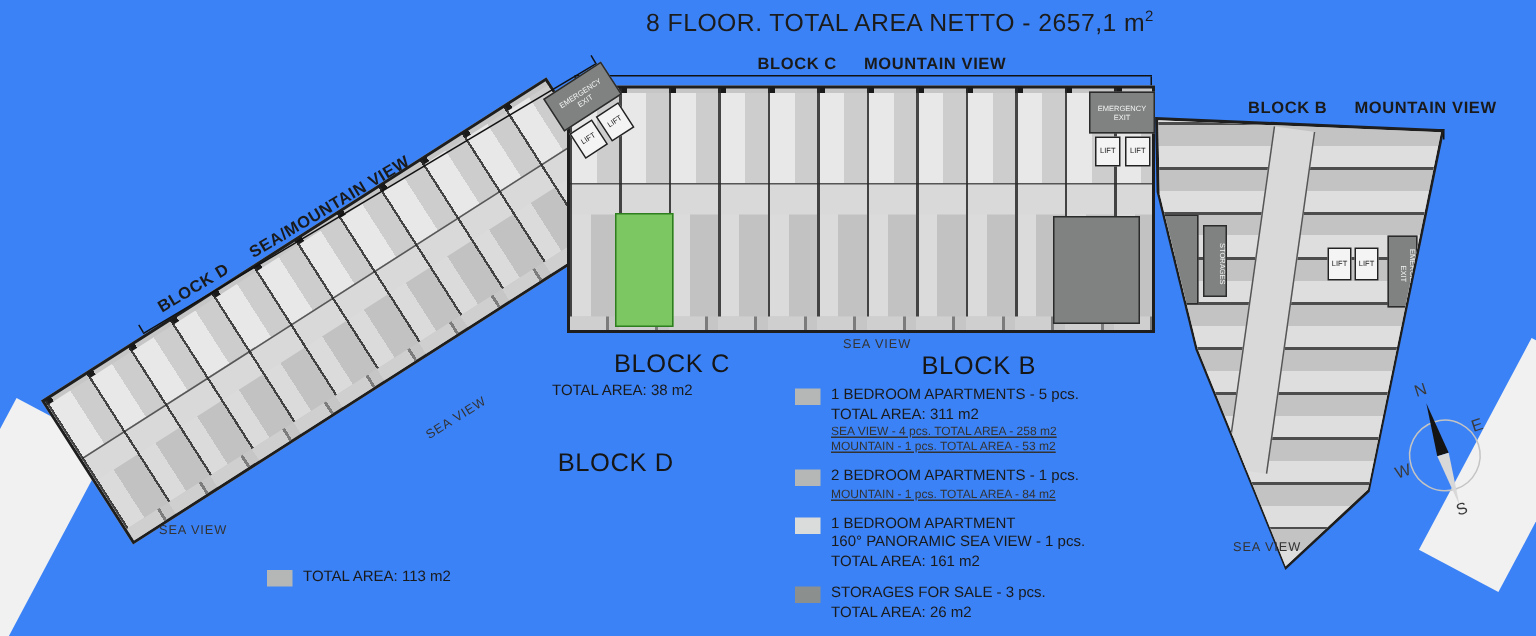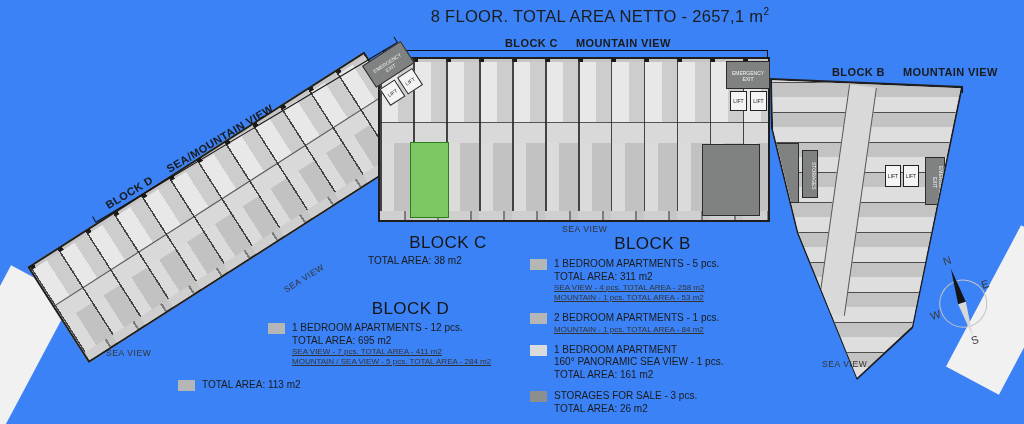--- a/index.html
+++ b/index.html
@@ -184,27 +184,20 @@
     <div class="needle-s"></div>
   </div>
 
   <div class="abs" id="legend-c">
     <div class="leg-title">BLOCK C</div>
     <div class="leg-line">TOTAL AREA: 38 m2</div>
   </div>
 
   <div class="abs" id="legend-d">
     <div class="leg-title">BLOCK D</div>
-    <div class="leg-item">
-      <span class="swatch" style="background-color: rgb(180, 183, 182);"></span>
-      <div class="leg-line">1 BEDROOM APARTMENTS - 12 pcs.</div>
-      <div class="leg-line">TOTAL AREA: 695 m2</div>
-      <div class="leg-sub">SEA VIEW - 7 pcs. TOTAL AREA - 411 m2</div>
-      <div class="leg-sub">MOUNTAIN / SEA VIEW - 5 pcs. TOTAL AREA - 284 m2</div>
-    </div>
   </div>
   <div class="abs" id="legend-d2">
     <div class="leg-item">
       <span class="swatch" style="background-color: rgb(180, 183, 182);"></span>
       <div class="leg-line">TOTAL AREA: 113 m2</div>
     </div>
   </div>
 
   <div class="abs" id="legend-b">
     <div class="leg-title">BLOCK B</div>

